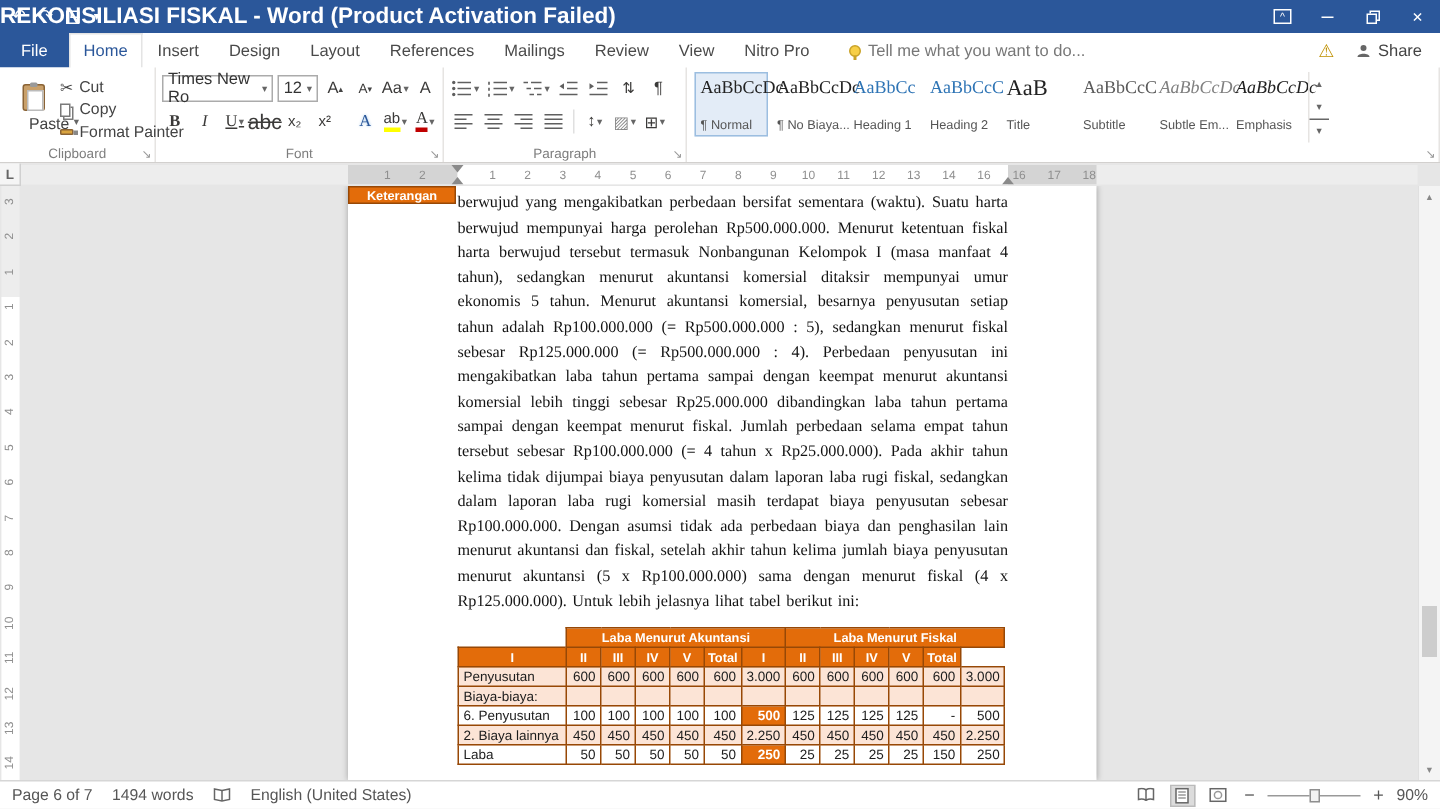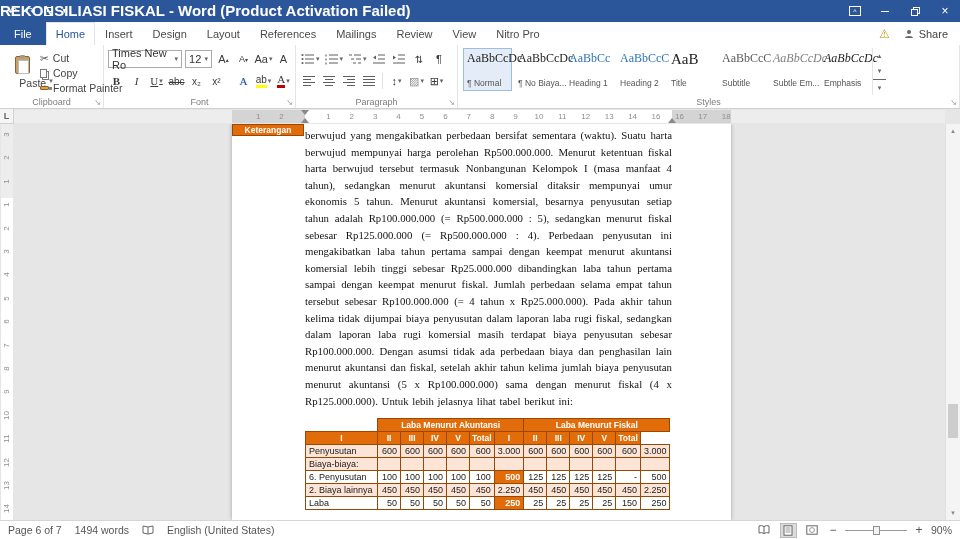--- a/index.html
+++ b/index.html
@@ -56,21 +56,21 @@
   .clip-col{display:flex;flex-direction:column;gap:1px;padding-top:3px;}
   .cc-btn{display:flex;align-items:center;gap:4px;font-size:10.5px;color:#444;height:14px;white-space:nowrap;}
   .copy-ic{width:7px;height:9px;border:1px solid #7a7a7a;background:#fff;box-shadow:2px 2px 0 -1px #fff,2px 2px 0 0 #7a7a7a;margin-right:2px;}
   .brush-ic{width:9px;height:4px;background:#d9a440;border:1px solid #8a6335;border-radius:1px;position:relative;}
   .brush-ic:after{content:"";position:absolute;right:-4px;top:0;width:3px;height:3px;background:#888;}
 
   
   .b-bold{font-weight:bold;font-family:"Liberation Serif",serif;}
   .b-italic{font-style:italic;font-family:"Liberation Serif",serif;}
   .b-under{text-decoration:underline;font-family:"Liberation Serif",serif;}
-  .b-strike{text-decoration:line-through;font-size:10px;}
+  .b-strike{text-decoration:line-through;font-size:14px;}
   .fx{color:#2B579A;text-shadow:0 0 2px #9cc3e5;font-family:"Liberation Serif",serif;}
   .hl-ic{border-bottom:3px solid #FFFF00;line-height:1;font-size:10px;}
   .fc-ic{border-bottom:3px solid #C00000;line-height:1;font-family:"Liberation Serif",serif;}
   .tiny-up:after{content:"▴";font-size:6px;vertical-align:super;color:#444;}
   .tiny-dn:after{content:"▾";font-size:6px;vertical-align:super;color:#444;}
 
   
   .pi{width:14px;height:12px;}
   .pi path,.pi line{stroke:#5f5f5f;stroke-width:1.1;fill:none;}
   .pi .fill{fill:#5f5f5f;stroke:none;}
@@ -180,20 +180,24 @@
         <div class="tab active">Home</div>
         <div class="tab">Insert</div>
         <div class="tab">Design</div>
         <div class="tab">Layout</div>
         <div class="tab">References</div>
         <div class="tab">Mailings</div>
         <div class="tab">Review</div>
         <div class="tab">View</div>
         <div class="tab">Nitro Pro</div>
       </div>
+    <div class="tellme">
+      <span class="bulb"></span>
+      <span>Tell me what you want to do...</span>
+    </div>
     <div class="tabrow-right">
       <span class="warn">⚠</span>
       <span class="share">
         <svg width="10" height="10" viewBox="0 0 10 10">
             <circle cx="5" cy="3" r="2" fill="#666"></circle>
             <path d="M1 9 C1 6.2 9 6.2 9 9 Z" fill="#666"></path>
           </svg>
         <span>Share</span>
       </span>
     </div>
@@ -381,21 +385,20 @@
           <div class="stylecard k-emphasis">
             <div class="sprev">AaBbCcDc</div>
             <div class="sname">Emphasis</div>
           </div>
         </div>
       <div class="garrows">
         <span>▴</span>
         <span>▾</span>
         <span class="more-ic">▾</span>
       </div>
-      <div class="glabel">Styles</div>
       <span class="launcher">↘</span>
     </div>
 
   </div>
 
   <div class="rulerrow">
     <div class="corner">L</div>
     <div class="hruler">
       <div class="hr-seg" style="left:218px;width:73px;background:#d4d4d4;"></div>
       <div class="hr-seg" style="left:291px;width:367px;background:#ffffff;"></div>

